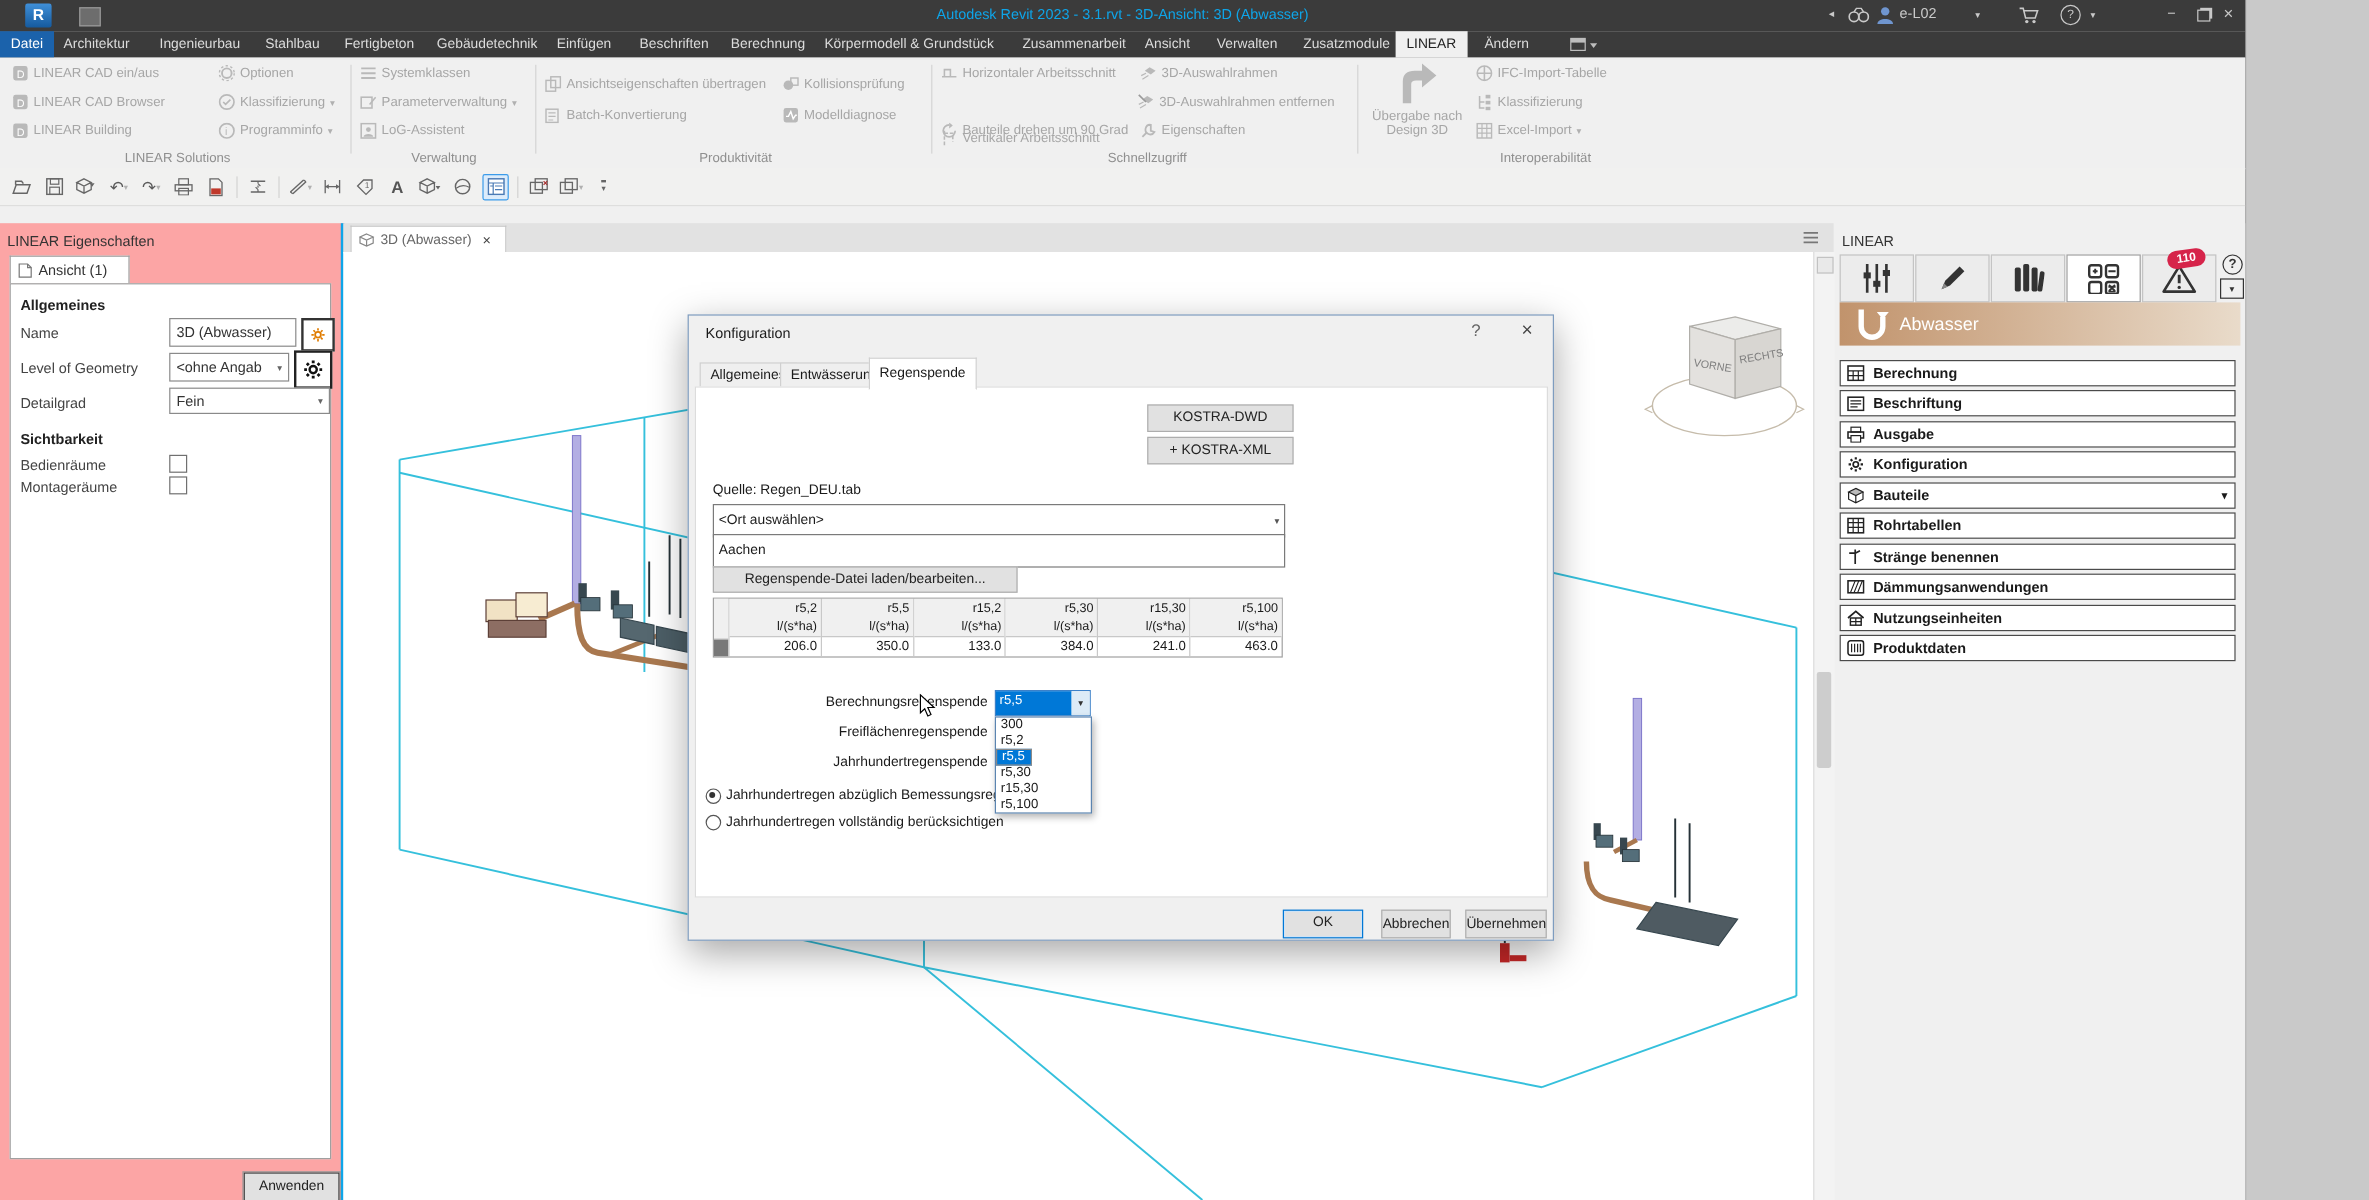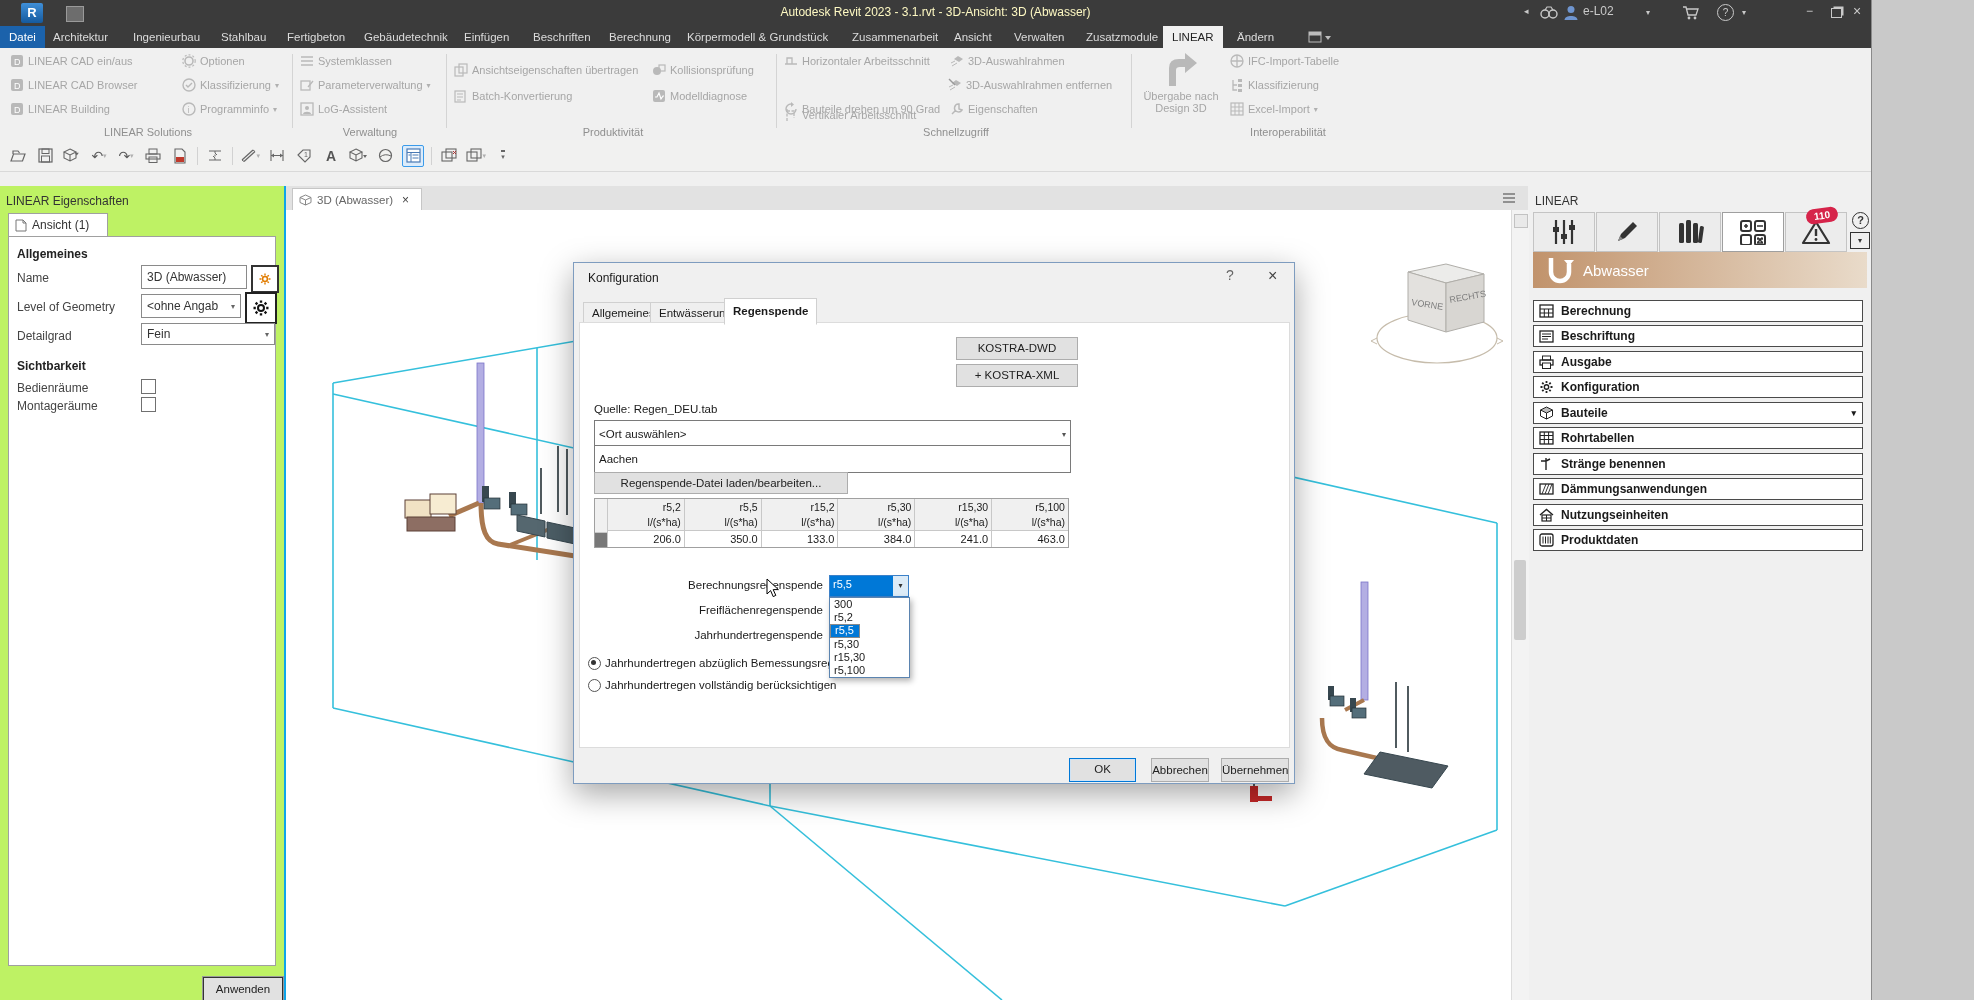--- a/index.html
+++ b/index.html
@@ -2,21 +2,21 @@
 <html><head>
 <meta charset="utf-8">
 <style>
   html,body{margin:0;padding:0;background:#c9c9c9;font-family:"Liberation Sans",sans-serif;}
   #root{position:relative;width:1974px;height:1000px;overflow:hidden;background:#c9c9c9;}
   .abs{position:absolute;}
   
   #app{position:absolute;left:0;top:0;width:1871px;height:1000px;background:#f0f0f0;border-right:1px solid #8a8a8a;}
   
   #titlebar{position:absolute;left:0;top:0;width:1871px;height:26px;background:#3b3b3b;color:#e6e6e6;font-size:12px;}
-  #app-title{position:absolute;left:0;right:0;top:5px;text-align:center;color:#fef9c3;}
+  #app-title{position:absolute;left:0;right:0;top:5px;text-align:center;color:#0ea5e9;}
   .rlogo{position:absolute;left:21px;top:3px;width:22px;height:20px;background:linear-gradient(#3f8fd8,#155a9e);border-radius:2px;color:#fff;font-weight:bold;font-size:13px;text-align:center;line-height:20px;}
   .doc-ic{position:absolute;left:66px;top:6px;width:16px;height:14px;border:1px solid #9a9a9a;background:#6d6d6d;}
   .tb-ic{position:absolute;top:4px;color:#c9c9c9;font-size:12px;}
   
   #tabrow{position:absolute;left:0;top:26px;width:1871px;height:22px;background:#3b3b3b;}
   .rtab{position:absolute;top:0;height:22px;line-height:22px;padding:0 9px;color:#dcdcdc;font-size:11.5px;white-space:nowrap;}
   .rtab.file{background:#1b62ab;color:#fff;}
   .rtab.active{background:#f0f0f0;color:#222;}
   
   #ribbon{position:absolute;left:0;top:48px;width:1871px;height:92px;background:#f0f0f0;border-bottom:1px solid #d9d9d9;}
@@ -28,21 +28,21 @@
   .caret{font-size:8px;color:#b0b0b0;}
   .bigbtn{position:absolute;left:0;top:2px;width:86px;height:74px;text-align:center;color:#a6a6a6;font-size:11px;}
   
   #qat{position:absolute;left:0;top:140px;width:1871px;height:32px;background:#f1f1f0;border-bottom:1px solid #d9d9d9;display:flex;align-items:center;padding-left:8px;gap:7px;box-sizing:border-box;}
   .qi{width:20px;height:20px;display:flex;align-items:center;justify-content:center;color:#5a5a5a;font-size:14px;}
   .qsep{width:1px;height:18px;background:#d2d2d2;}
   .qi.hl{background:#dcecfb;border:1px solid #3b9bea;border-radius:2px;}
   
   #content{position:absolute;left:0;top:172px;width:1871px;height:828px;background:#f0f0f0;}
   
-  #lpanel{position:absolute;left:0;top:14px;width:284px;height:814px;background:#bef264;border-right:3px solid #0ea5e9;font-size:12px;color:#333;}
+  #lpanel{position:absolute;left:0;top:14px;width:284px;height:814px;background:#fca5a5;border-right:3px solid #0ea5e9;font-size:12px;color:#333;}
   .lp-title{position:absolute;left:6px;top:8px;}
   .lp-tab{position:absolute;left:8px;top:27px;width:100px;height:23px;background:#fff;border:1px solid #a0a0a0;border-bottom:none;display:flex;align-items:center;gap:5px;padding-left:6px;box-sizing:border-box;}
   .lp-card{position:absolute;left:8px;top:50px;width:268px;height:730px;background:#fff;border:1px solid #a0a0a0;box-sizing:border-box;}
   .fld-label{position:absolute;left:8px;color:#444;}
   .bold{font-weight:bold;color:#222;}
   .inp{position:absolute;background:#fff;border:1px solid #8a8a8a;font-size:12px;display:flex;align-items:center;padding:0 5px;box-sizing:border-box;}
   .sel{position:absolute;background:#fff;border:1px solid #8a8a8a;font-size:12px;display:flex;align-items:center;padding:0 5px;box-sizing:border-box;justify-content:space-between;}
   .cb{position:absolute;width:13px;height:13px;border:1px solid #707070;background:#fff;}
   .btn{background:#e1e1e1;border:1px solid #adadad;font-size:11.5px;text-align:center;color:#222;}
   
@@ -58,21 +58,21 @@
   .ptab.active{background:#fff;border-color:#9f9f9f;}
   .badge{position:absolute;left:276px;top:22px;min-width:26px;height:15px;background:#d6244a;border-radius:8px;color:#fff;font-size:10px;font-weight:bold;text-align:center;line-height:15px;padding:0 3px;transform:rotate(-8deg);}
   .catbar{position:absolute;left:3px;top:66px;width:334px;height:36px;background:linear-gradient(90deg,#c1936c,#e9dbca);display:flex;align-items:center;color:#fff;font-size:15px;}
   .rrow{position:absolute;left:3px;width:330px;height:22px;background:#fff;border:1px solid #4a4a4a;display:flex;align-items:center;box-sizing:border-box;font-size:12px;font-weight:bold;color:#1a1a1a;}
   .rrow .ic{width:16px;margin:0 6px 0 5px;display:flex;}
   
   #dialog{position:absolute;left:573px;top:262px;width:720px;height:520px;background:#f0f0f0;border:1px solid #7e9cbf;box-shadow:0 10px 30px rgba(0,0,0,.35);z-index:40;font-size:11.5px;color:#1a1a1a;}
   #dlg-title{position:absolute;left:14px;top:8px;font-size:12px;}
   .dlg-x{position:absolute;top:4px;font-size:14px;color:#444;}
   .dtab{position:absolute;top:39px;height:21px;background:#efefef;border:1px solid #d0d0d0;line-height:21px;padding:0 8px;}
-  .dtab.active{top:35px;height:25px;background:#fff;border-bottom:1px solid #fff;z-index:3;line-height:25px;font-weight:bold;}
+  .dtab.active{top:35px;height:25px;background:#fff;border-bottom:1px solid #fff;z-index:3;line-height:25px;}
   #dpage{position:absolute;left:5px;top:59px;width:709px;height:424px;background:#fff;border:1px solid #dcdcdc;z-index:2;}
   .dbtn{position:absolute;background:#e1e1e1;border:1px solid #adadad;text-align:center;font-size:11.5px;color:#222;}
   .dcombo{position:absolute;background:#fff;border:1px solid #7a7a7a;display:flex;align-items:center;justify-content:space-between;padding:13px 4px;box-sizing:border-box;}
   .rlabel{position:absolute;text-align:right;}
   .radio{position:absolute;width:11px;height:11px;border:1px solid #555;border-radius:50%;background:#fff;}
   .radio.on::after{content:"";position:absolute;left:2px;top:2px;width:5px;height:5px;background:#333;border-radius:50%;}
   
   #dtable{position:absolute;left:20px;top:235px;width:475px;height:50px;border:1px solid #a0a0a0;display:flex;box-sizing:border-box;background:#fff;}
   .tcol{flex:1;border-left:1px solid #c8c8c8;display:flex;flex-direction:column;}
   .th{height:32px;background:#f0f0f0;border-bottom:1px solid #c8c8c8;font-size:10.5px;text-align:right;padding:1px 3px 0 0;line-height:15px;}

